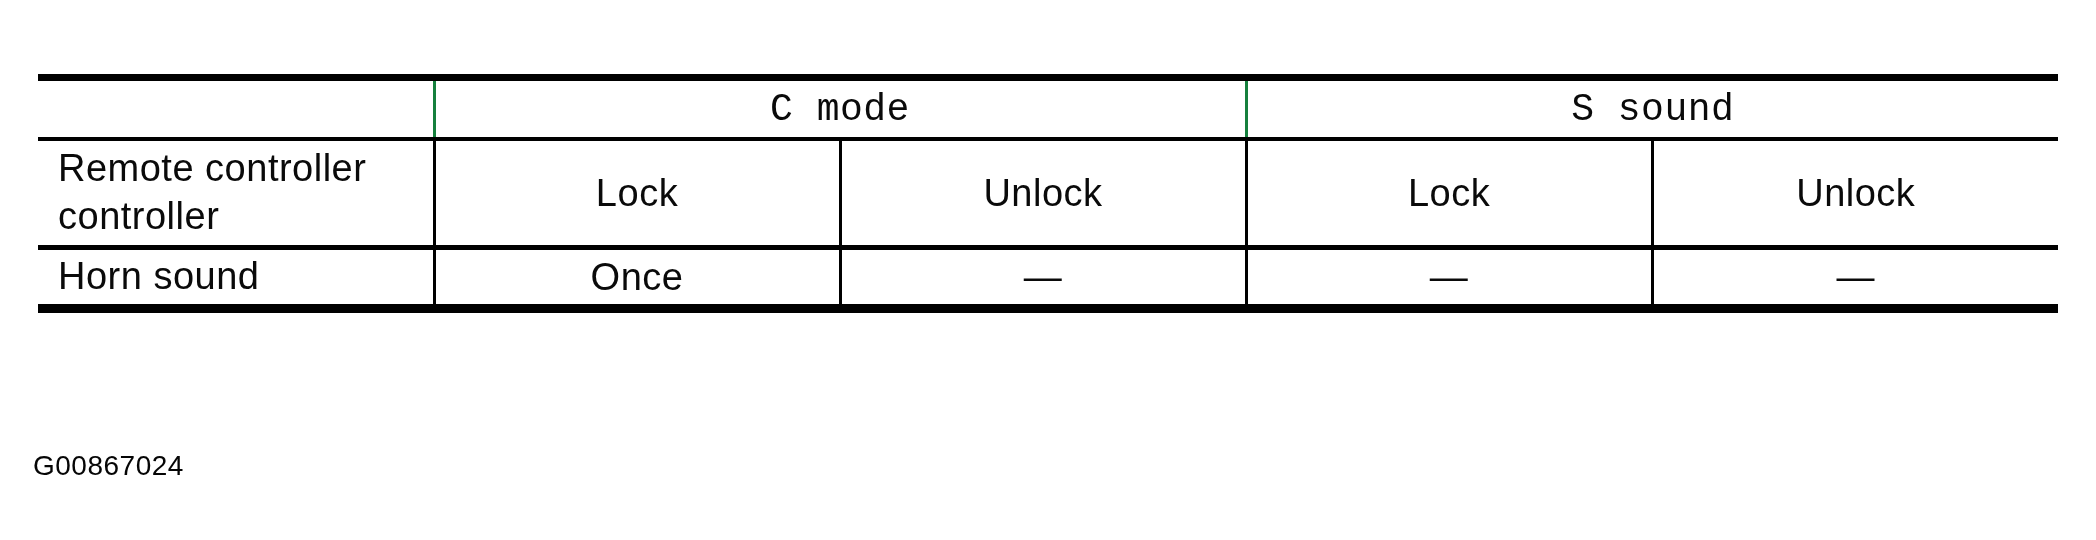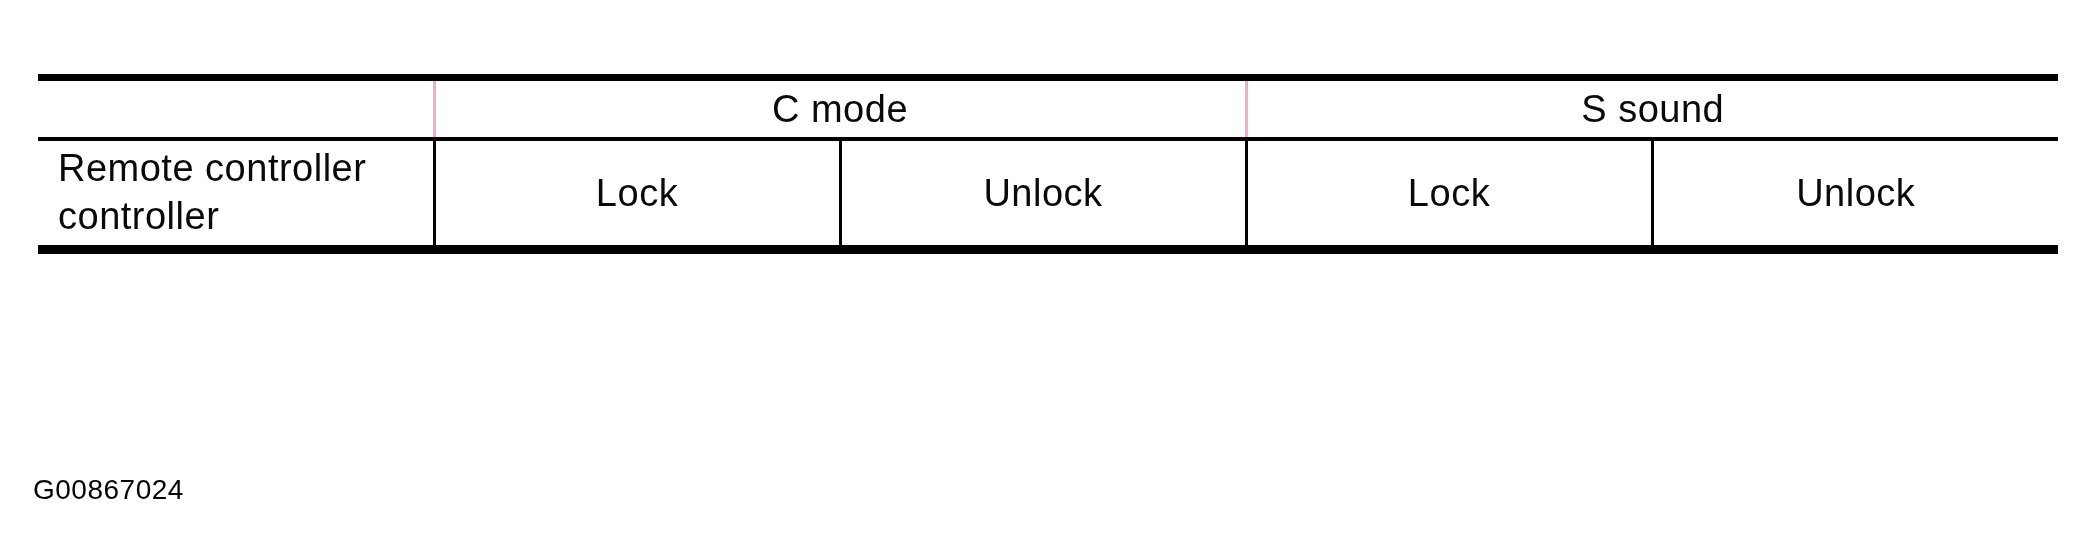--- a/index.html
+++ b/index.html
@@ -36,38 +36,39 @@
     vertical-align: middle;
     color: #0a0a0a;
     letter-spacing: 0.5px;
   }
   
   tr.mode-row td, tr.mode-row th {
     height: 56px;
     border-bottom: 4px solid #000;
   }
   tr.mode-row th.mode-cell {
-    border-left: 3px solid #f9a8d4;
+    border-left: 3px solid #15803d;
+    font-family: Liberation Mono, monospace;
   }
   
   tr.data-row td.value-cell {
     border-left: 3px solid #000;
   }
   tr.row-tall td { height: 104px; border-bottom: 5px solid #000; }
   tr.row-short td { height: 54px; }
   td.label-cell {
     text-align: left;
     padding-left: 20px;
     padding-right: 10px;
     line-height: 1.26;
   }
   .figure-id {
     position: absolute;
     left: 33px;
-    top: 474px;
+    top: 450px;
     font-size: 28px;
     letter-spacing: 0.5px;
     color: #050505;
   }
 </style>
 </head>
 <body>
 
 <div class="page">
 
@@ -89,18 +90,25 @@
 
     <tr class="data-row row-tall">
       <td class="label-cell">Remote controller controller</td>
       <td class="value-cell">Lock</td>
       <td class="value-cell">Unlock</td>
       <td class="value-cell">Lock</td>
       <td class="value-cell">Unlock</td>
     </tr>
 
 
+    <tr class="data-row row-short">
+      <td class="label-cell">Horn sound</td>
+      <td class="value-cell">Once</td>
+      <td class="value-cell">—</td>
+      <td class="value-cell">—</td>
+      <td class="value-cell">—</td>
+    </tr>
   </tbody>
     </table>
 
   <div class="figure-id">G00867024</div>
 
 </div>
 
 </body></html>

